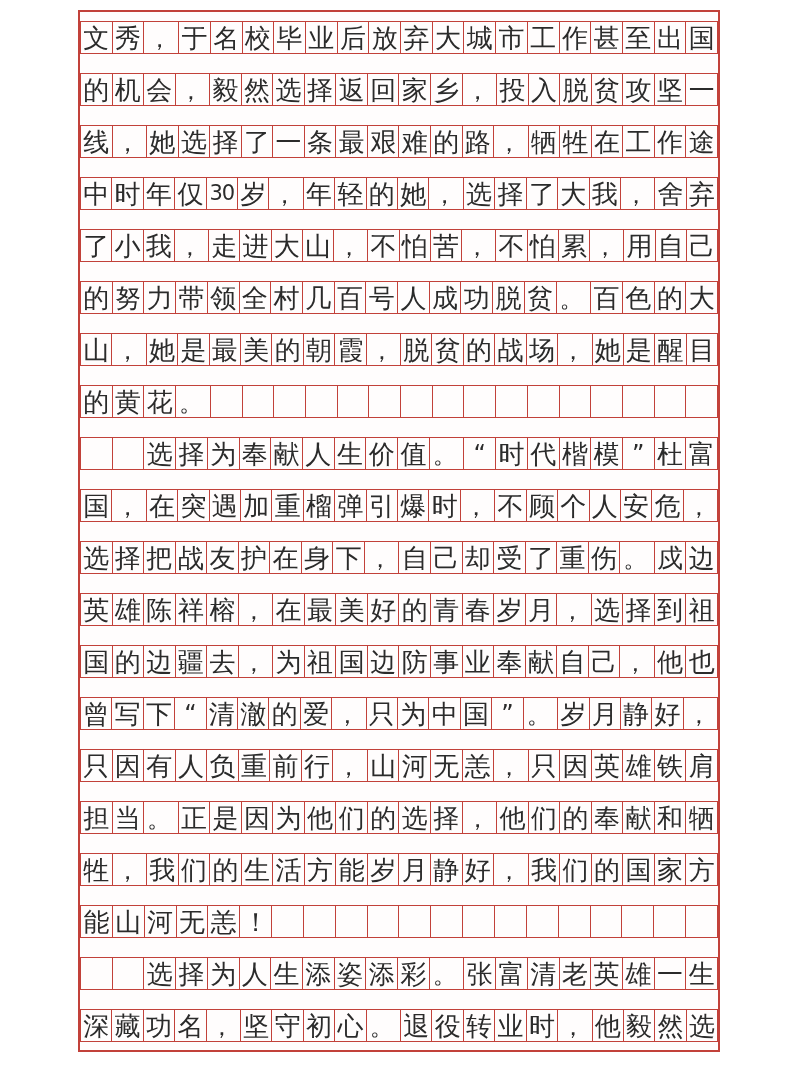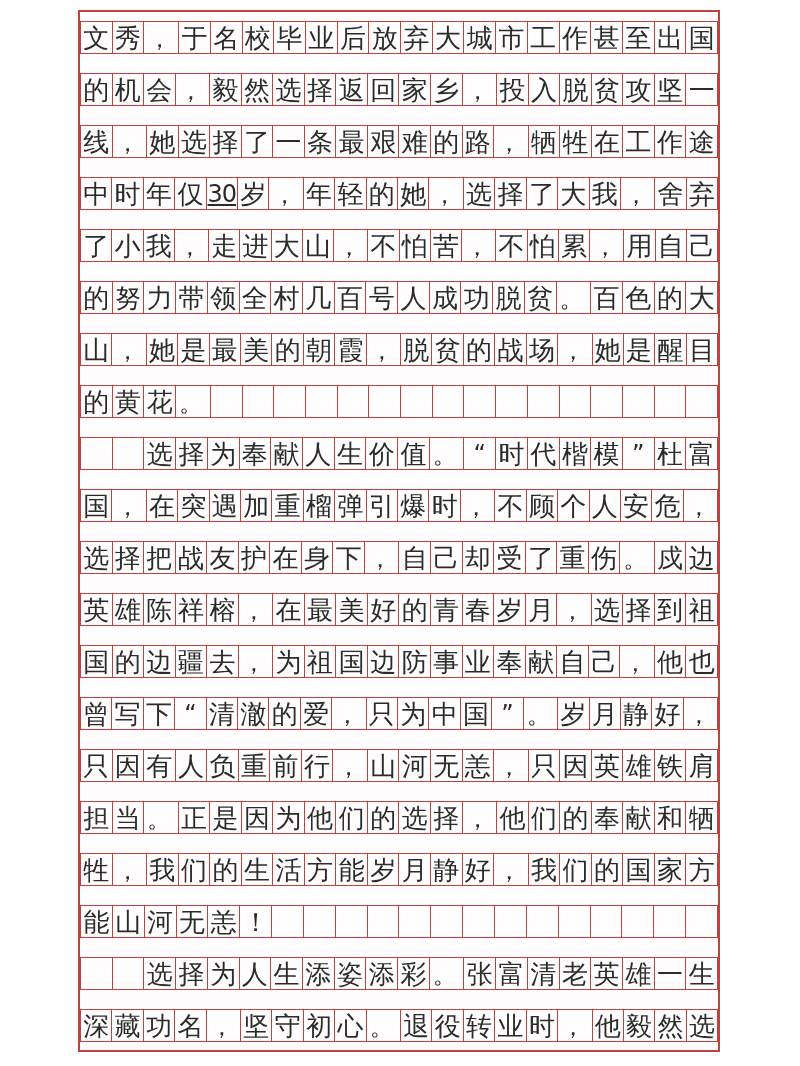--- a/index.html
+++ b/index.html
@@ -47,23 +47,22 @@
   .cell:first-child{ border-left:1.5px solid var(--grid); }
   
   .cell.punct{
     align-items:flex-end;
     justify-content:flex-start;
     padding:0 0 2px 3px;
     font-size:24px;
   }
   
   .cell.multi{
-    font-size:24px;
+    font-size:21px;
     letter-spacing:-1px;
-    text-decoration:underline;
   }
   .cell.quote{ font-size:24px; }
 </style>
 </head>
 <body>
 
 <div class="sheet" id="sheet">
     <div class="row">
       <div class="cell">文</div>
       <div class="cell">秀</div>

